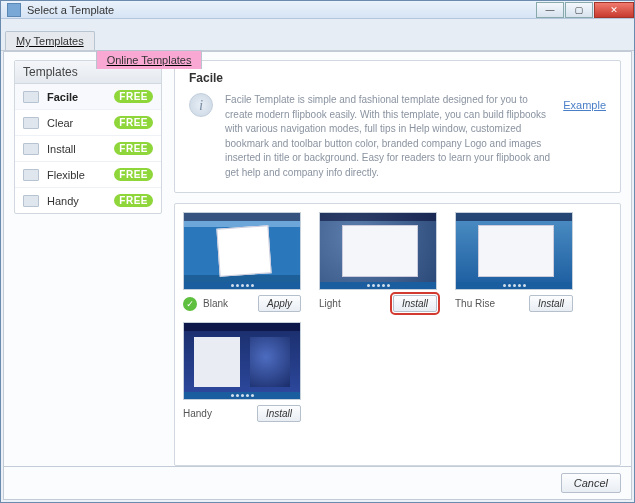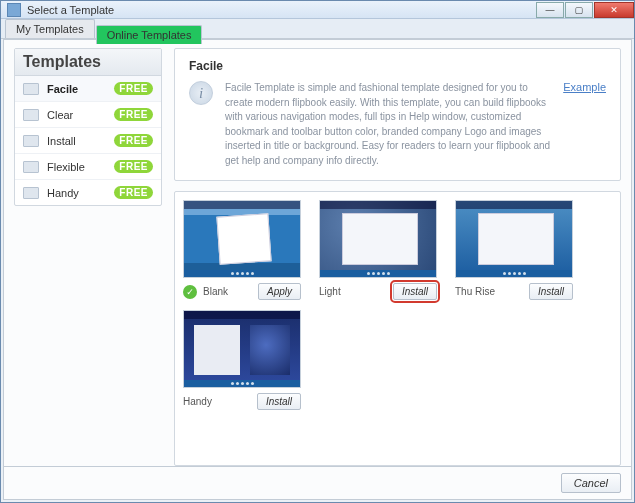--- a/index.html
+++ b/index.html
@@ -8,47 +8,47 @@
 .window { width: 635px; height: 503px; background: #eaf0f6; border: 1px solid #6a8aae; box-shadow: 0 0 6px rgba(0,0,0,.4); display: flex; flex-direction: column; }
 
 
 .titlebar { height: 18px; background: linear-gradient(#eaf2fb,#d6e4f4); border-bottom: 1px solid #b4c6db; display: flex; align-items: center; padding: 0 0 0 6px; font-size: 11px; color: #333; }
 .titlebar .appicon { width: 14px; height: 14px; background: #7aa8d6; border: 1px solid #5b87b5; margin-right: 6px; }
 .winbtns { margin-left: auto; display: flex; }
 .winbtn { width: 28px; height: 16px; margin-left: 1px; border: 1px solid #8aa; background: linear-gradient(#f4f8fc,#d7e3ef); display:flex; align-items:center; justify-content:center; font-size:9px; color:#333; }
 .winbtn.close { background: linear-gradient(#f07a6e,#c83a2e); color:#fff; border-color:#a3342a; width:40px; }
 
 
-.tabs { height: 20px; background:#e6edf5; display:flex; align-items:flex-end; padding-left:4px; border-bottom:1px solid #c3ccd6; font-size:11px; }
+.tabs { height: 32px; background:#e6edf5; display:flex; align-items:flex-end; padding-left:4px; border-bottom:1px solid #c3ccd6; font-size:11px;text-decoration:underline; }
 .tab { padding: 3px 10px; border:1px solid #b9c4d1; border-bottom:none; background:#e6e9ee; color:#333; margin-right:1px; border-radius:2px 2px 0 0;}
-.tab.active { background:#22c55e; position:relative; top:6px; }
+.tab.active { background:#f9a8d4; position:relative; top:19px; }
 
 
 .content { flex:1; background:#fbfcfd; border:1px solid #c3ccd6; margin:0 2px 2px 2px; display:flex; flex-direction:column; }
 .main { flex:1; display:flex; padding:8px 10px 0 10px; gap:12px; overflow:hidden;}
 
 
 .sidebar { width:148px; }
 .panel { border:1px solid #d1d8e0; background:#fff; border-radius:2px; }
-.panel-head { background:linear-gradient(#f4f6f9,#e4e9ef); font-size:16px; font-weight:bold; color:#444; padding:4px 8px; border-bottom:1px solid #d1d8e0;}
+.panel-head { background:linear-gradient(#f4f6f9,#e4e9ef); font-size:12px; font-weight:normal; color:#444; padding:4px 8px; border-bottom:1px solid #d1d8e0;}
 .tlist { }
 .titem { display:flex; align-items:center; gap:8px; padding:6px 8px; font-size:11px; color:#333; border-bottom:1px solid #eef1f5; cursor:pointer; }
 .titem:last-child{border-bottom:none;}
 .titem .ticon{ width:16px; height:12px; background:#dfe6ee; border:1px solid #b7c3d1; border-radius:1px;}
 .titem.sel { background:#f7f9fc; font-weight:bold; color:#222;}
 .badge-free{ margin-left:auto; background:#8fd63a; color:#fff; font-size:10px; font-weight:bold; padding:1px 5px; border-radius:7px; letter-spacing:.5px;}
 
 
 .right { flex:1; display:flex; flex-direction:column; }
 .desc { border:1px solid #d1d8e0; background:#fff; border-radius:2px; padding:10px 14px 12px 14px; margin-bottom:10px; }
 .desc h3{ font-size:12px; font-weight:bold; color:#333; margin-bottom:8px;}
 .desc-body{ display:flex; gap:12px; }
 .info-icon{ width:24px; height:24px; border-radius:50%; background:radial-gradient(#e8eef5,#c9d6e4); display:flex; align-items:center; justify-content:center; font-style:italic; font-family:Georgia,serif; color:#7a8ea6; font-size:15px; flex:none; border:1px solid #c3cfdd;}
 .desc-text{ flex:1; font-size:10px; color:#8a93a0; line-height:1.45;}
-.example-link{ color:#4a7fc7; font-size:11px; text-decoration:underline; align-self:flex-start; white-space:nowrap;}
+.example-link{ color:#4a7fc7; font-size:11px; text-decoration:underline; align-self:flex-start; margin-top:6px; white-space:nowrap;}
 
 
 .gallery{ border:1px solid #d1d8e0; background:#fff; border-radius:2px; padding:8px; flex:1; overflow:auto;}
 .grid{ display:flex; flex-wrap:wrap; gap:10px 18px; }
 .card{ width:118px; }
 .thumb{ width:118px; height:78px; border:1px solid #c6d0db; background:#eef3f9; position:relative; overflow:hidden;}
 .cap{ display:flex; align-items:center; margin-top:5px; font-size:10px; color:#555;}
 .cap .name{ }
 .cap .btn{ margin-left:auto; }
 .btn{ font-size:10px; padding:2px 8px; border:1px solid #b6c0cc; background:linear-gradient(#fcfdfe,#e9eef4); color:#333; border-radius:2px; cursor:pointer;font-style:italic;}

